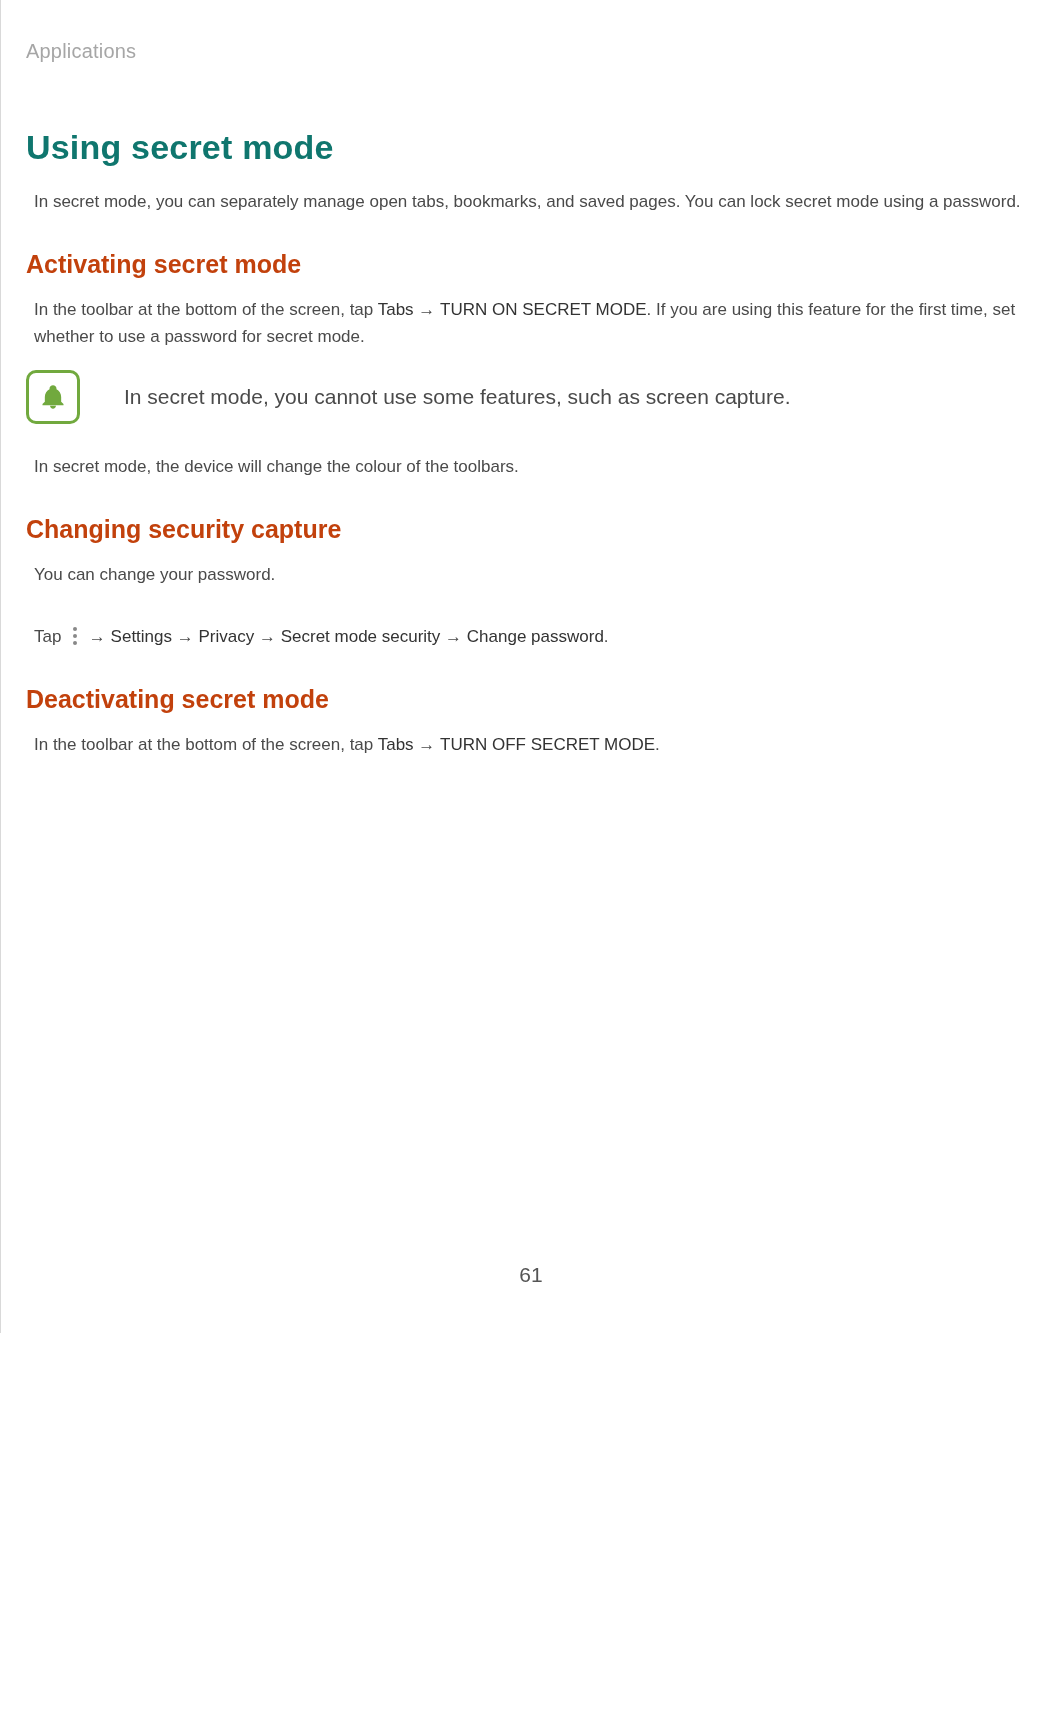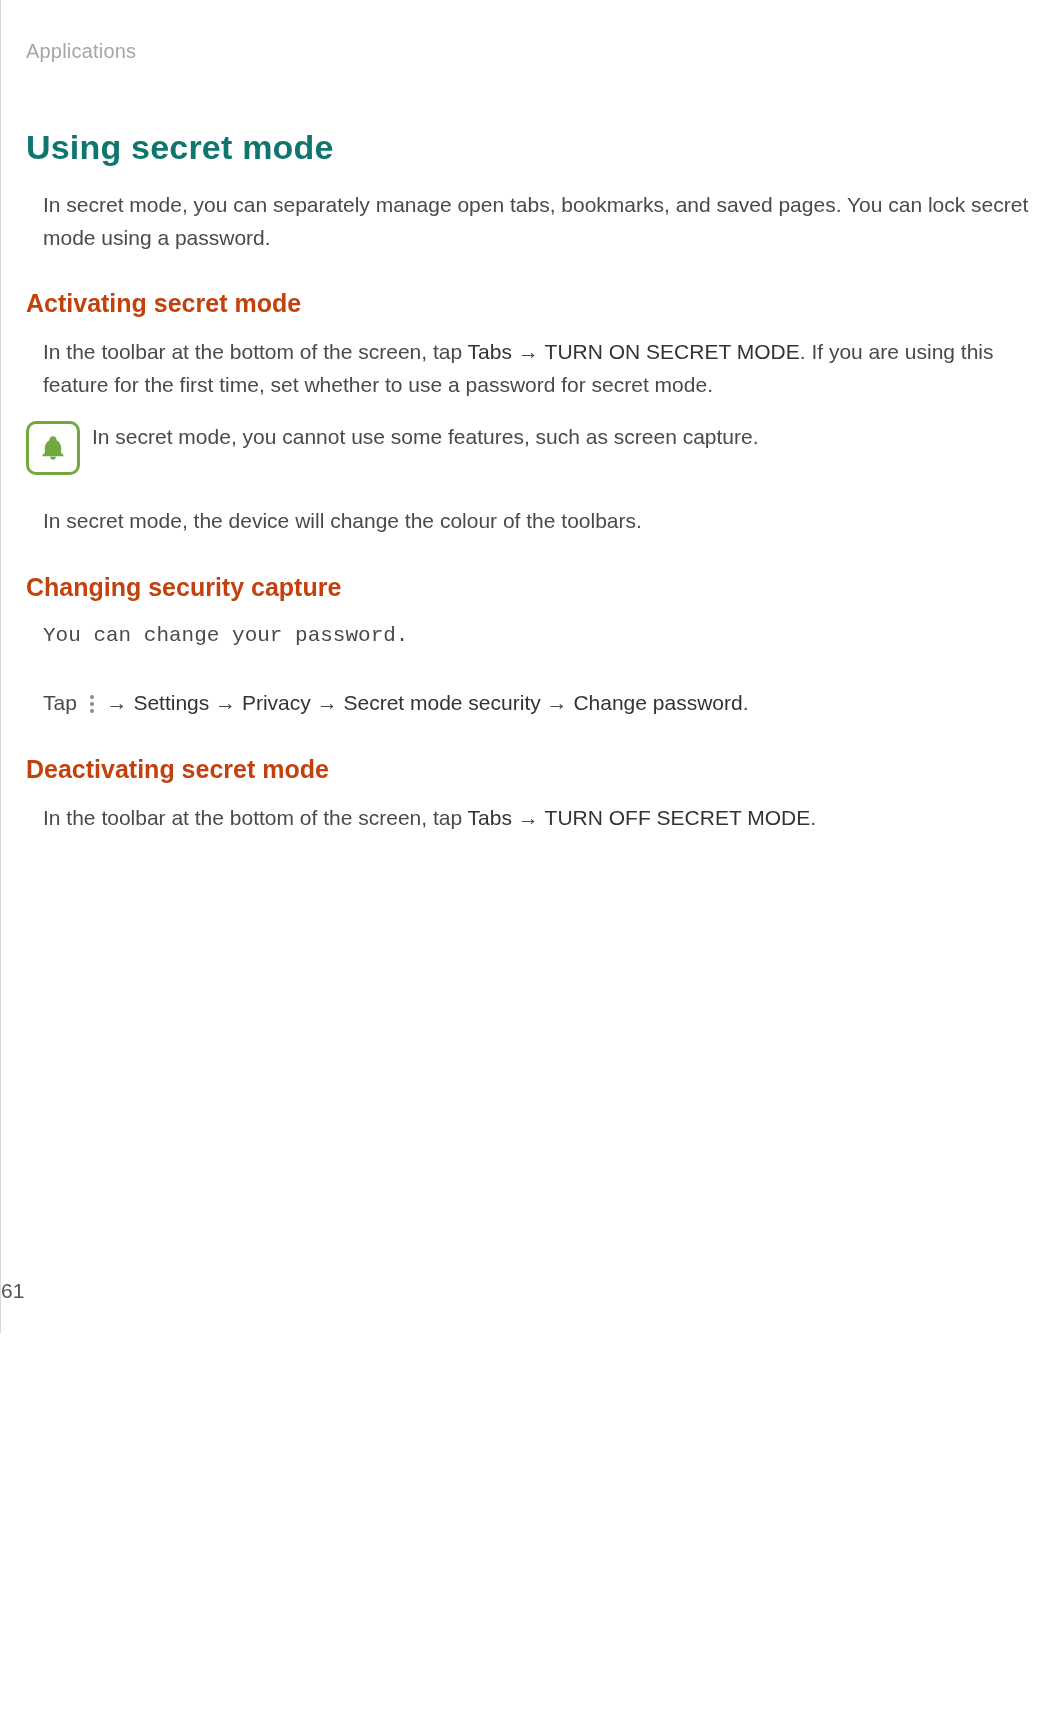--- a/index.html
+++ b/index.html
@@ -25,35 +25,36 @@
     letter-spacing: 0.2px;
   }
   h1.title {
     font-size: 34px;
     font-weight: 700;
     color: #0f766e;
     margin: 0 0 22px 0;
     letter-spacing: 0.2px;
   }
   p.body {
-    font-size: 21px;
+    font-size: 17px;
     line-height: 1.55;
     color: #4a4a4a;
-    margin: 0 0 35px 17px;
+    margin: 0 0 35px 8px;
     font-weight: 400;
   }
   h2.subheading {
     font-size: 25px;
     font-weight: 700;
     color: #c2410c;
     margin: 0 0 18px 0;
   }
   .note-row {
     display: flex;
-    gap: 12px;
+    align-items: center;
+    gap: 44px;
     margin: 10px 0 30px 0;
   }
   .note-icon-box {
     width: 48px;
     height: 48px;
     border: 3px solid #71a93e;
     border-radius: 10px;
     display: flex;
     align-items: center;
     justify-content: center;
@@ -88,28 +89,29 @@
   .more-dots span {
     display: block;
     width: 4px;
     height: 4px;
     background: #888;
     border-radius: 50%;
     margin: 3px auto;
   }
   .page-number {
     position: absolute;
-    bottom: 30px;
+    bottom: 46px;
     left: 0;
     width: 100%;
+    text-align: center;
     font-size: 21px;
     color: #555;
   }
   .section-block { margin-bottom: 32px; }
-  .tight { margin-bottom: 8px; font-family: Liberation Mono, monospace; }
+  .tight { margin-bottom: 8px; }
 </style>
 </head>
 <body>
 
 <div class="page">
 
   <div class="header-label">Applications</div>
 
   <h1 class="title">Using secret mode</h1>
 

